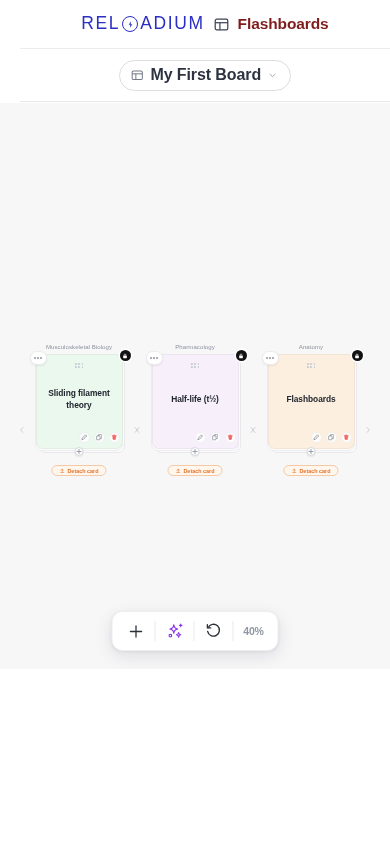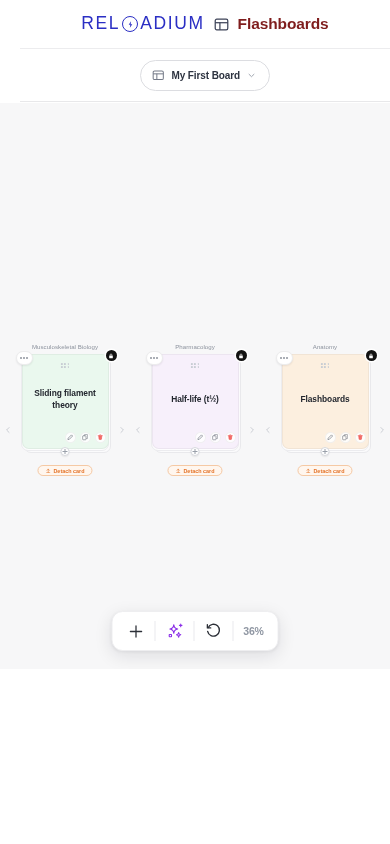--- a/index.html
+++ b/index.html
@@ -83,21 +83,21 @@
     gap: 7px;
     height: 31px;
     padding: 0 13px 0 11px;
     border: 1px solid #dcdde1;
     border-radius: 18px;
     background: #ffffff;
     cursor: pointer;
   }
   .board-pill .bp-icon { display: flex; color: #747a88; }
   .board-pill .bp-name {
-    font-size: 10px;
+    font-size: 16px;
     font-weight: 700;
     color: #2d3340;
     letter-spacing: -0.1px;
   }
   .board-pill .bp-caret { display: flex; color: #9aa0ab; }
 
   
   .canvas {
     position: absolute;
     left: 0; right: 0;
@@ -126,21 +126,21 @@
   }
   .canvas-inner { position: absolute; inset: 0; }
 
   
   .card-row {
     position: absolute;
     left: 0; right: 0;
     top: 240px;
     display: flex;
     justify-content: center;
-    gap: 35px;
+    gap: 21px;
     align-items: flex-end;
   }
 
   .card-slot {
     position: relative;
     width: 95px;
   }
 
   .card-category {
     position: absolute;
@@ -727,16 +727,16 @@
     <div class="tb-sep"></div>
     <button class="tb-btn">
       <span>
         <svg width="18" height="18" viewBox="0 0 20 20" fill="none">
           <path d="M4.0 6.3A6.6 6.6 0 1 1 3.5 10.4" stroke="#2c3038" stroke-width="1.5" stroke-linecap="round"></path>
           <path d="M3.2 2.9v3.7h3.7" stroke="#2c3038" stroke-width="1.5" stroke-linecap="round" stroke-linejoin="round"></path>
         </svg>
       </span>
     </button>
     <div class="tb-sep"></div>
-    <div class="tb-zoom">36%</div>
+    <div class="tb-zoom">40%</div>
   </div>
 
 </div>
 
 </body></html>

